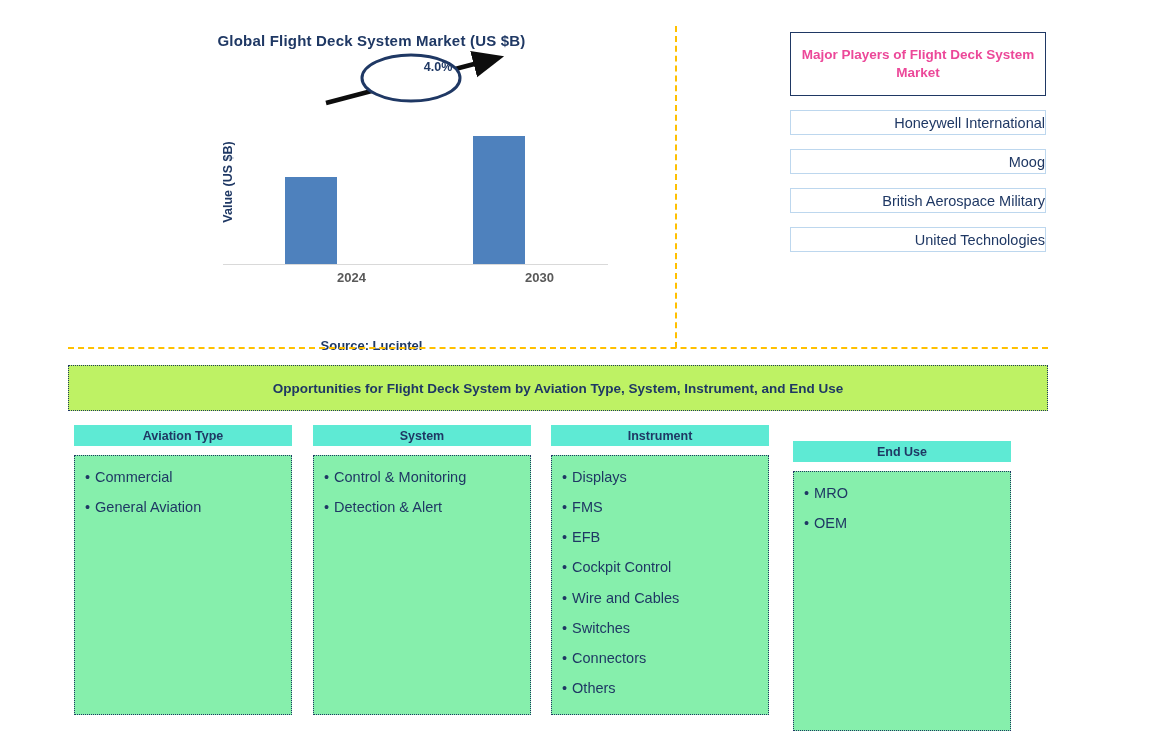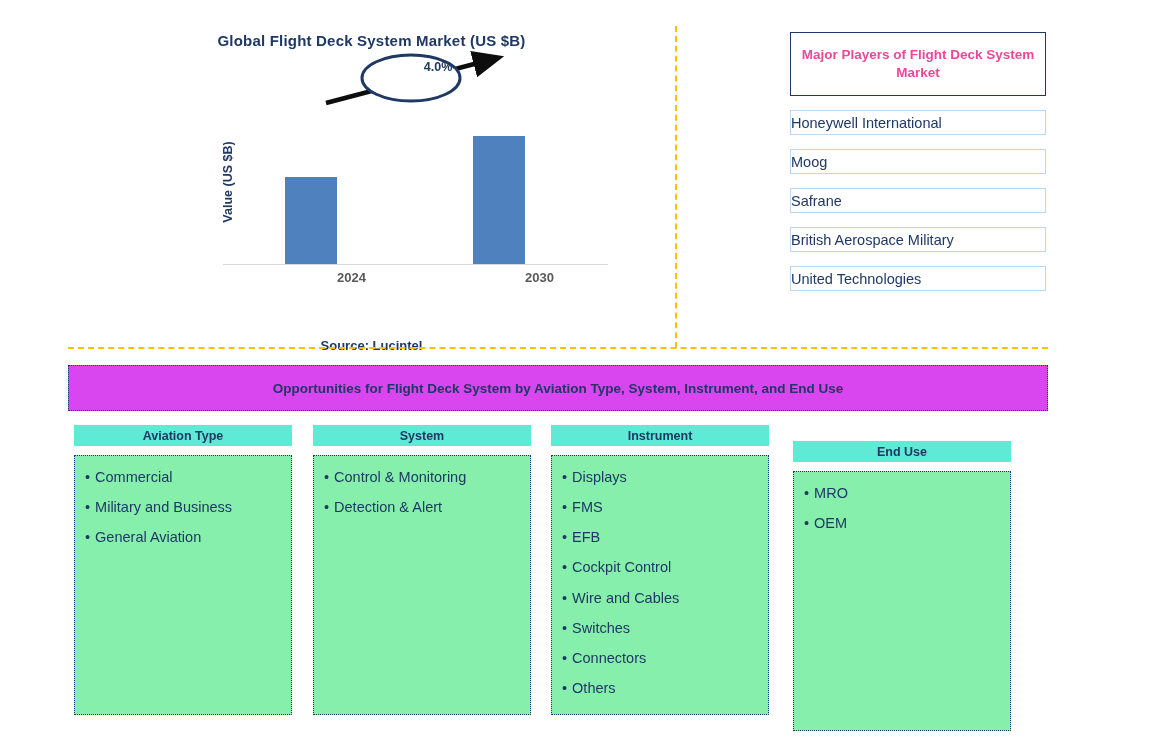--- a/index.html
+++ b/index.html
@@ -70,28 +70,28 @@
   
   .players { position:absolute; left:790px; top:32px; width:256px; }
   .players-header {
     border:1.5px solid #1F3864; background:#fff;
     height:64px; display:flex; align-items:center; justify-content:center;
     text-align:center; font-size:13.5px; font-weight:bold; color:#ec4899;
     line-height:1.35; padding:0 8px;
   }
   .player-item {
     margin-top:14px; border:1px solid #BDD7EE; background:#fff;
-    height:25px; display:flex; align-items:center; justify-content:flex-start;
+    height:25px; display:flex; align-items:center; justify-content:flex-end;
     font-size:14.5px; color:#1F3864;
   }
 
   
   .opp-banner {
     position:absolute; left:68px; top:365px; width:980px; height:46px;
-    border:1.5px dotted #1F3864; background:#d946ef;
+    border:1.5px dotted #1F3864; background:#bef264;
     display:flex; align-items:center; justify-content:center;
     font-size:13.5px; font-weight:bold; color:#1F3864; text-align:center;
   }
 
   
   .col { position:absolute; top:425px; width:218px; }
   .col-0 { left:74px; }
   .col-1 { left:313px; }
   .col-2 { left:551px; }
   .col-3 { left:793px;margin-top:16px; }
@@ -154,44 +154,38 @@
   <div class="players">
     <div class="players-header">Major Players of Flight Deck System Market</div>
 
     <div class="player-item">
       <span>Honeywell International</span>
     </div>
     <div class="player-item">
       <span>Moog</span>
     </div>
     <div class="player-item">
-      <span>Safrane</span>
-    </div>
-    <div class="player-item">
       <span>British Aerospace Military</span>
     </div>
     <div class="player-item">
       <span>United Technologies</span>
     </div>
   </div>
 
   <div class="opp-banner">
     <span>Opportunities for Flight Deck System by Aviation Type, System, Instrument, and End Use</span>
   </div>
 
   <div class="col col-0">
     <div class="col-header">Aviation Type</div>
     <div class="col-body">
       <div class="col-item">
         <span class="bullet">•</span><span>Commercial</span>
       </div>
       <div class="col-item">
-        <span class="bullet">•</span><span>Military and Business</span>
-      </div>
-      <div class="col-item">
         <span class="bullet">•</span><span>General Aviation</span>
       </div>
     </div>
   </div>
 
   <div class="col col-1">
     <div class="col-header">System</div>
     <div class="col-body">
       <div class="col-item">
         <span class="bullet">•</span><span>Control &amp; Monitoring</span>

